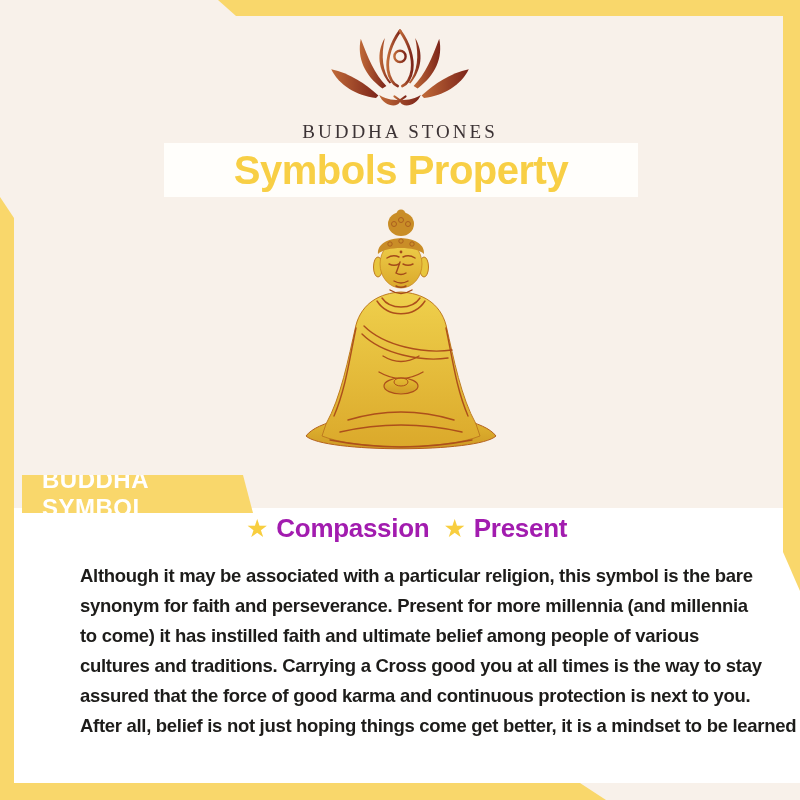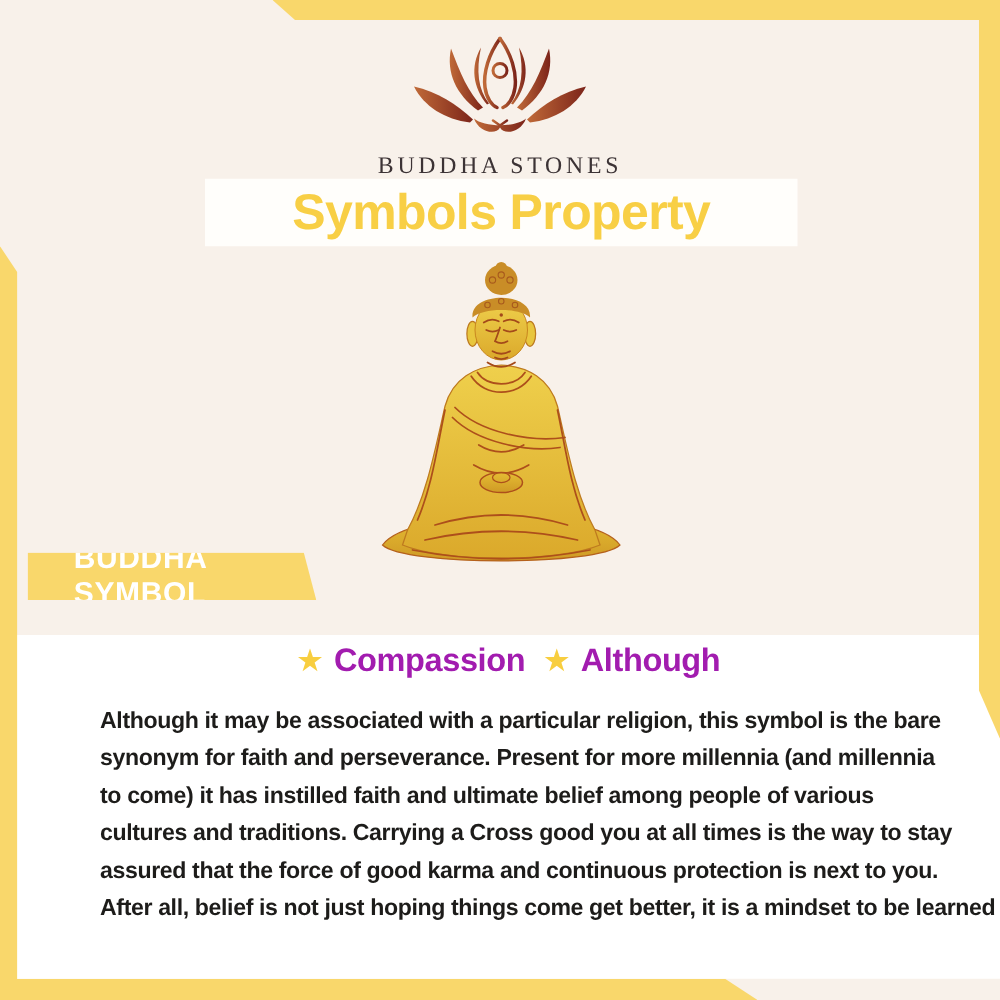--- a/index.html
+++ b/index.html
@@ -24,23 +24,23 @@
 
   
   #title-bar{position:absolute;left:164px;top:143px;width:474px;height:54px;
     background:#FFFEFB;z-index:2;display:flex;align-items:center;justify-content:center;}
   #title-text{font-size:40px;font-weight:bold;color:#F8CF45;letter-spacing:-0.5px;}
 
   
   #buddha-wrap{position:absolute;left:286px;top:204px;width:230px;height:252px;z-index:2;}
 
   
-  #ribbon{position:absolute;left:22px;top:442px;width:232px;height:38px;background:#F9D76B;
+  #ribbon{position:absolute;left:22px;top:475px;width:232px;height:38px;background:#F9D76B;
     clip-path:polygon(0 0,221px 0,231px 100%,0 100%);z-index:2;
-    display:flex;align-items:center;padding-left:37px;box-sizing:border-box;}
+    display:flex;align-items:center;padding-left:20px;box-sizing:border-box;}
   #ribbon-label{font-size:24px;font-weight:bold;color:#FFFFFF;letter-spacing:0.5px;}
 
   
   #content{position:absolute;left:13px;top:508px;width:787px;height:275px;
     background:#FFFFFF;z-index:1;}
   #props-row{position:absolute;left:13px;top:513px;width:787px;z-index:2;
     display:flex;justify-content:center;align-items:center;gap:14px;}
   .prop-item{display:flex;align-items:center;gap:8px;}
   .prop-star{font-size:25px;color:#F8CE3F;}
   .prop-label{font-size:26px;font-weight:bold;color:#a21caf;letter-spacing:-0.3px;}
@@ -163,21 +163,21 @@
 
   <div id="content"></div>
 
   <div id="props-row">
     <div class="prop-item">
       <span class="prop-star">★</span>
       <span class="prop-label">Compassion</span>
     </div>
     <div class="prop-item">
       <span class="prop-star">★</span>
-      <span class="prop-label">Although</span>
+      <span class="prop-label">Present</span>
     </div>
   </div>
 
   <div id="paragraph">
     <div class="para-line">Although it may be associated with a particular religion, this symbol is the bare</div>
     <div class="para-line">synonym for faith and perseverance. Present for more millennia (and millennia</div>
     <div class="para-line">to come) it has instilled faith and ultimate belief among people of various</div>
     <div class="para-line">cultures and traditions. Carrying a Cross good you at all times is the way to stay</div>
     <div class="para-line">assured that the force of good karma and continuous protection is next to you.</div>
     <div class="para-line">After all, belief is not just hoping things come get better, it is a mindset to be learned</div>

